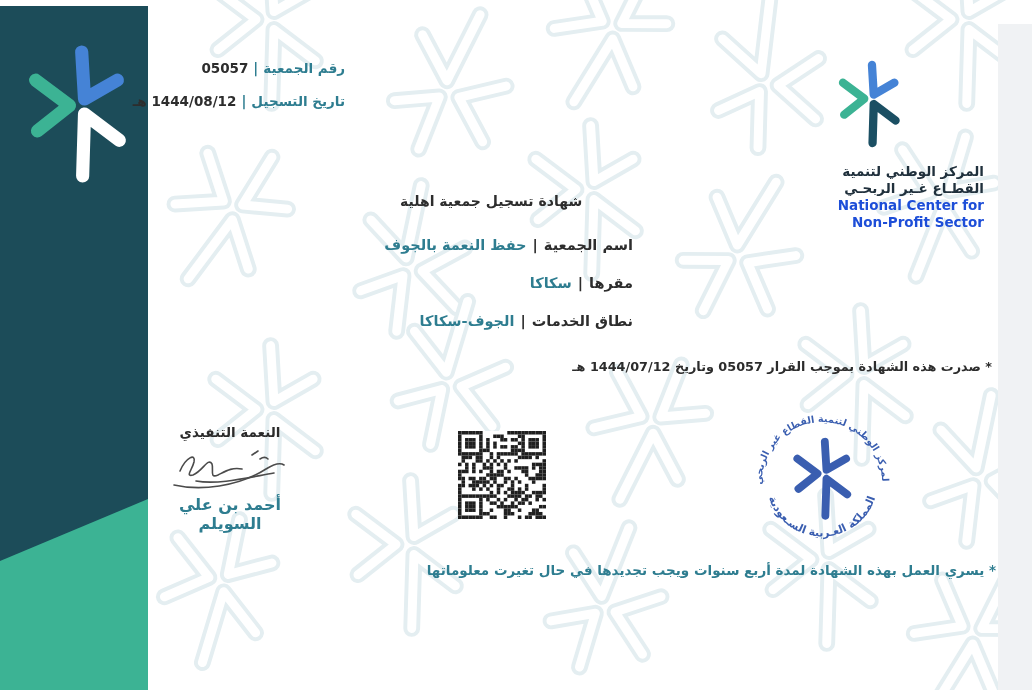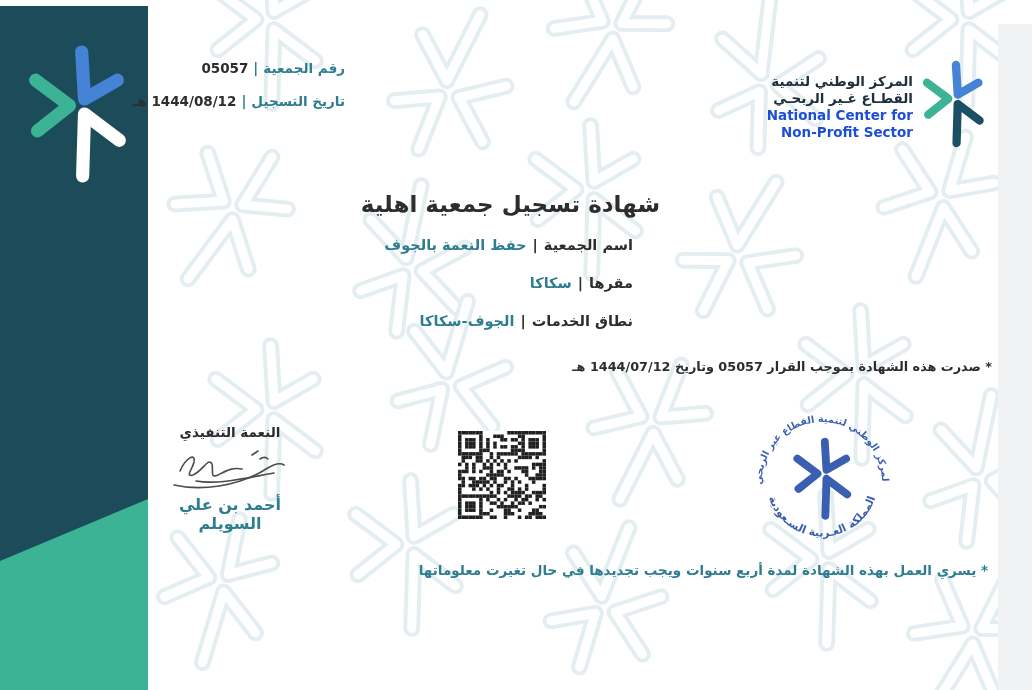--- a/index.html
+++ b/index.html
@@ -21,47 +21,47 @@
   .side-mark{position:absolute;left:30px;top:32px;width:94px;height:152px;overflow:visible;}
   
   .scroll-strip{position:absolute;left:998px;top:24px;width:34px;height:666px;background:var(--scroll_strip,#f0f2f4);z-index:3;}
   
   .meta{position:absolute;right:687px;top:52px;z-index:2;direction:rtl;text-align:right;
         font-weight:bold;font-size:13.5px;line-height:33px;white-space:nowrap;}
   .meta .lbl,.meta .sep{color:var(--text_teal,#2e7d90);}
   .meta .val{color:var(--text_dark,#2d2d2d);}
   .meta .sep{margin:0 5px;}
   
-  .org{position:absolute;right:48px;top:60px;z-index:2;display:flex;direction:rtl;gap:9px;align-items:center;}
+  .org{position:absolute;right:48px;top:60px;z-index:2;display:flex;direction:rtl;gap:9px;align-items:flex-end;flex-direction:column;}
   .org-mark{width:62px;height:84px;overflow:visible;margin-top:2px;}
   .org-text{text-align:right;margin-top:8px;}
   .org-ar{font-size:13.5px;font-weight:bold;color:#20303c;line-height:17px;direction:rtl;}
   .org-en{font-size:13.5px;font-weight:bold;color:#1d4ed8;line-height:17px;direction:ltr;text-align:right;}
   
-  .title{position:absolute;left:400px;top:176px;width:260px;z-index:2;text-align:center;direction:rtl;
-         font-size:23px;font-weight:bold;color:var(--text_dark,#2d2d2d);white-space:nowrap;}
+  .title{position:absolute;left:400px;top:184px;width:260px;z-index:2;text-align:left;direction:rtl;
+         font-size:14px;font-weight:bold;color:var(--text_dark,#2d2d2d);white-space:nowrap;}
   .fields{position:absolute;left:328px;top:234px;width:305px;z-index:2;text-align:right;direction:rtl;}
   .field-line{font-size:14.5px;font-weight:bold;line-height:22px;margin-bottom:16px;white-space:nowrap;}
   .f-label,.f-sep{color:var(--text_dark,#2d2d2d);}
   .f-sep{margin:0 6px;}
   .f-value{color:var(--text_teal,#2e7d90);}
   
   .notes{position:absolute;right:40px;top:355px;z-index:2;direction:rtl;text-align:right;
          font-size:12.8px;font-weight:bold;color:#2c2c2c;line-height:23px;white-space:nowrap;}
   
   .sig{position:absolute;left:150px;top:424px;width:160px;z-index:2;text-align:center;direction:rtl;}
   .sig-title{font-size:13.5px;font-weight:bold;color:#2b2b2b;}
   .sig-svg{width:152px;height:52px;margin-top:1px;}
   .sig-name{font-size:16px;font-weight:bold;color:var(--text_teal,#2e7d90);margin-top:-2px;}
   
   .qr{position:absolute;left:458px;top:431px;width:88px;height:88px;z-index:2;}
   .stamp{position:absolute;left:747px;top:405px;width:150px;height:150px;z-index:2;}
   .stamp text{font-weight:bold;fill:var(--stamp_blue,#3a5eb0);font-family:"DejaVu Sans",sans-serif;}
   
-  .validity{position:absolute;right:44px;top:562px;z-index:2;direction:rtl;text-align:right;
+  .validity{position:absolute;right:36px;top:562px;z-index:2;direction:rtl;text-align:right;
             font-size:13.5px;font-weight:bold;color:var(--text_teal,#2e7d90);white-space:nowrap;}
   .defs-holder{position:absolute;width:0;height:0;overflow:hidden;}
 </style>
 </head>
 <body>
 
 <svg class="defs-holder" aria-hidden="true">
   <defs>
     <g id="markpaths">
       <path class="mk mk1" d="M55,5 L58,55 L93,35"></path>

